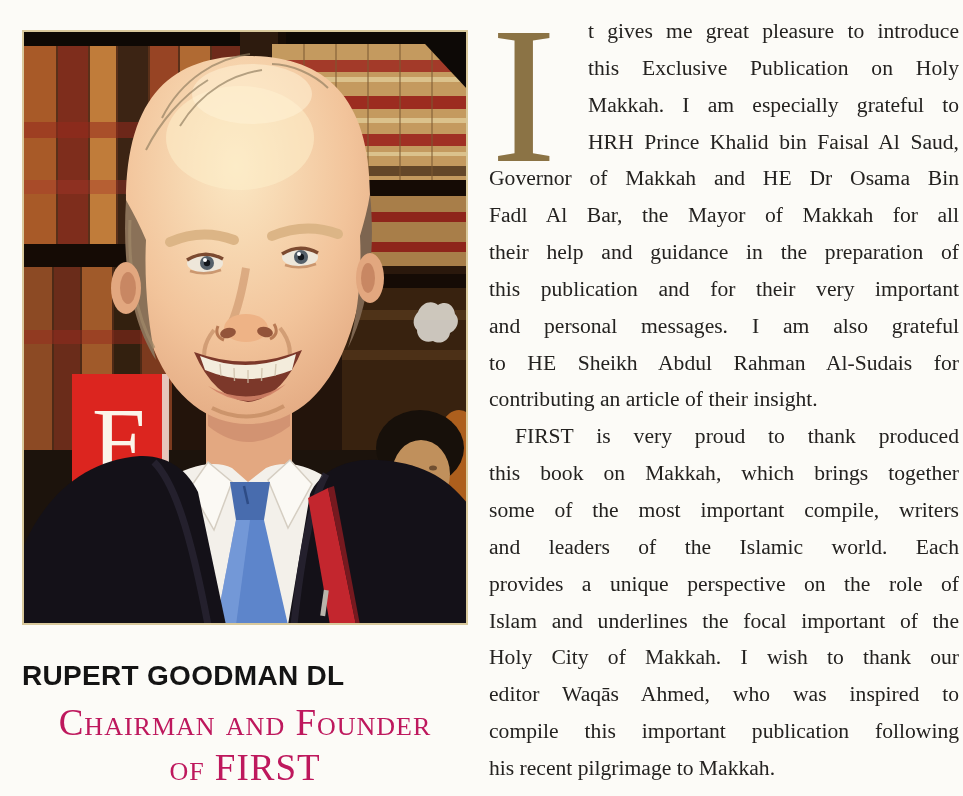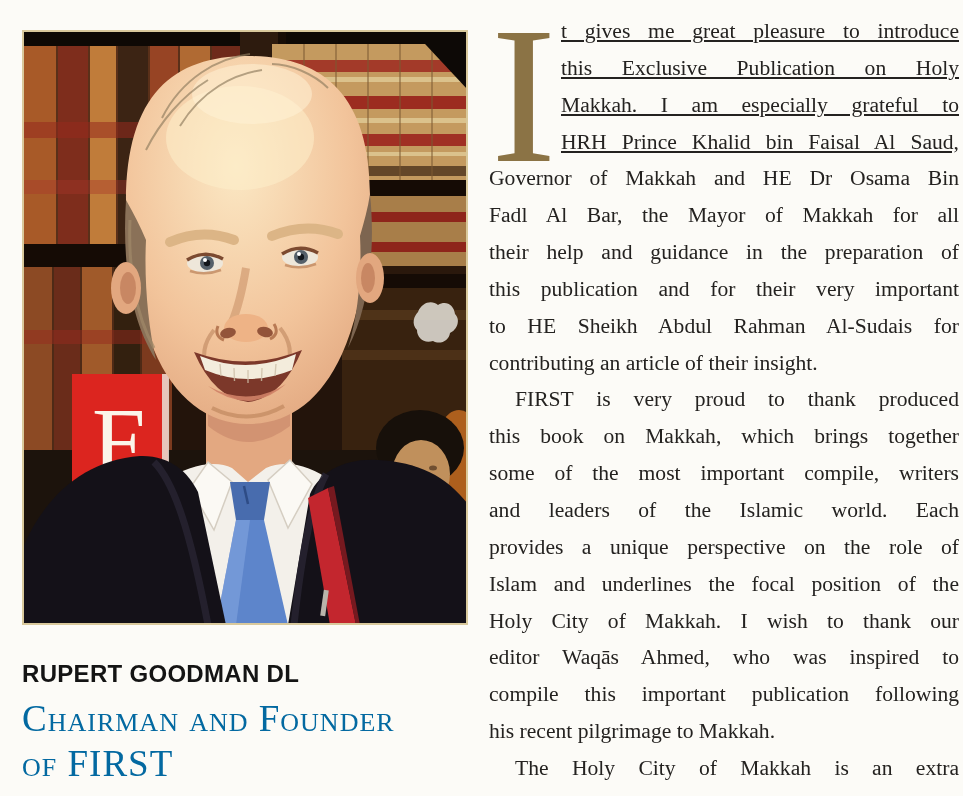--- a/index.html
+++ b/index.html
@@ -11,39 +11,40 @@
   .page{position:absolute;inset:0;}
 
   
   .left-col{position:absolute;left:22px;top:30px;width:446px;}
   figure.photo{margin:0;width:446px;height:595px;line-height:0;}
   figure.photo svg{display:block;}
 
   .caption-name{
     margin:36px 0 0 0;
     font-family:"Liberation Sans", sans-serif;
-    font-weight:700;font-size:24px;letter-spacing:.3px;
+    font-weight:700;font-size:28px;letter-spacing:.3px;
     color:#141414;line-height:1.05;
   }
   .caption-title{
     margin-top:10px;
     font-family:"Liberation Serif", serif;
     font-variant:small-caps;font-weight:400;
     font-size:37px;line-height:45px;letter-spacing:1px;
-    color:#0369a1;
+    color:#be185d;
+    text-align:center;
   }
 
   
   .article{
     position:absolute;left:489px;top:13px;width:470px;
     font-size:21.6px;line-height:36.85px;color:#242220;
   }
   .line{text-align:justify;}
   .j{text-align-last:justify;}
-  .dc{margin-left:72px;text-decoration:underline;}
+  .dc{margin-left:99px;}
   .pind{text-indent:26px;}
   .dropcap-svg{position:absolute;left:0;top:17px;}
 </style>
 </head>
 <body>
 
 <div class="page">
 
   <div class="left-col">
     <figure class="photo">
@@ -238,28 +239,29 @@
       <text x="2" y="131" font-size="196" font-family="&quot;Liberation Serif&quot;, serif" fill="#8b7345">I</text>
     </svg>
     <div class="line j dc">t gives me great pleasure to introduce</div>
     <div class="line j dc">this Exclusive Publication on Holy</div>
     <div class="line j dc">Makkah. I am especially grateful to</div>
     <div class="line j dc">HRH Prince Khalid bin Faisal Al Saud,</div>
     <div class="line j">Governor of Makkah and HE Dr Osama Bin</div>
     <div class="line j">Fadl Al Bar, the Mayor of Makkah for all</div>
     <div class="line j">their help and guidance in the preparation of</div>
     <div class="line j">this publication and for their very important</div>
+    <div class="line j">and personal messages. I am also grateful</div>
     <div class="line j">to HE Sheikh Abdul Rahman Al-Sudais for</div>
     <div class="line">contributing an article of their insight.</div>
     <div class="line j pind">FIRST is very proud to thank produced</div>
     <div class="line j">this book on Makkah, which brings together</div>
     <div class="line j">some of the most important compile, writers</div>
     <div class="line j">and leaders of the Islamic world. Each</div>
     <div class="line j">provides a unique perspective on the role of</div>
-    <div class="line j">Islam and underlines the focal position of the</div>
+    <div class="line j">Islam and underlines the focal important of the</div>
     <div class="line j">Holy City of Makkah. I wish to thank our</div>
     <div class="line j">editor Waqās Ahmed, who was inspired to</div>
     <div class="line j">compile this important publication following</div>
     <div class="line">his recent pilgrimage to Makkah.</div>
     <div class="line j pind">The Holy City of Makkah is an extra</div>
   </div>
 
 </div>
 
 </body></html>

